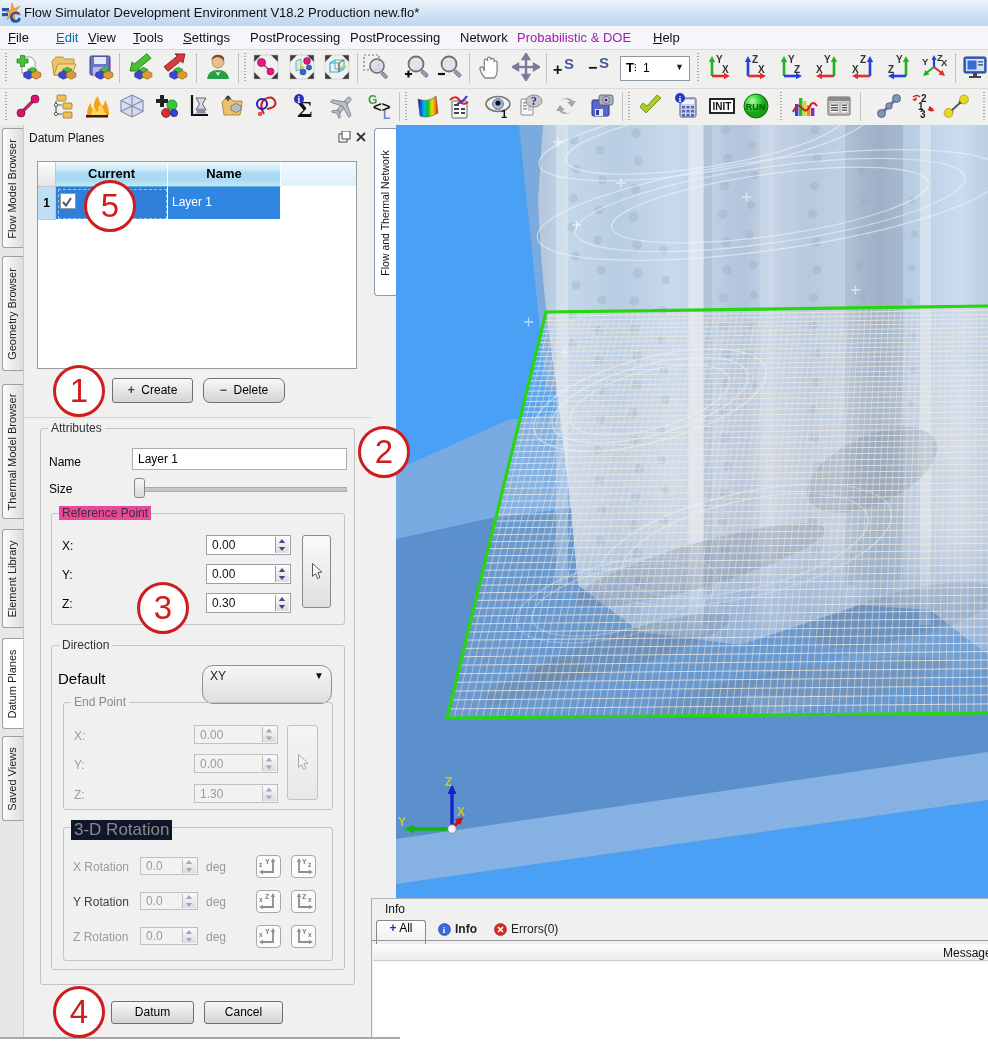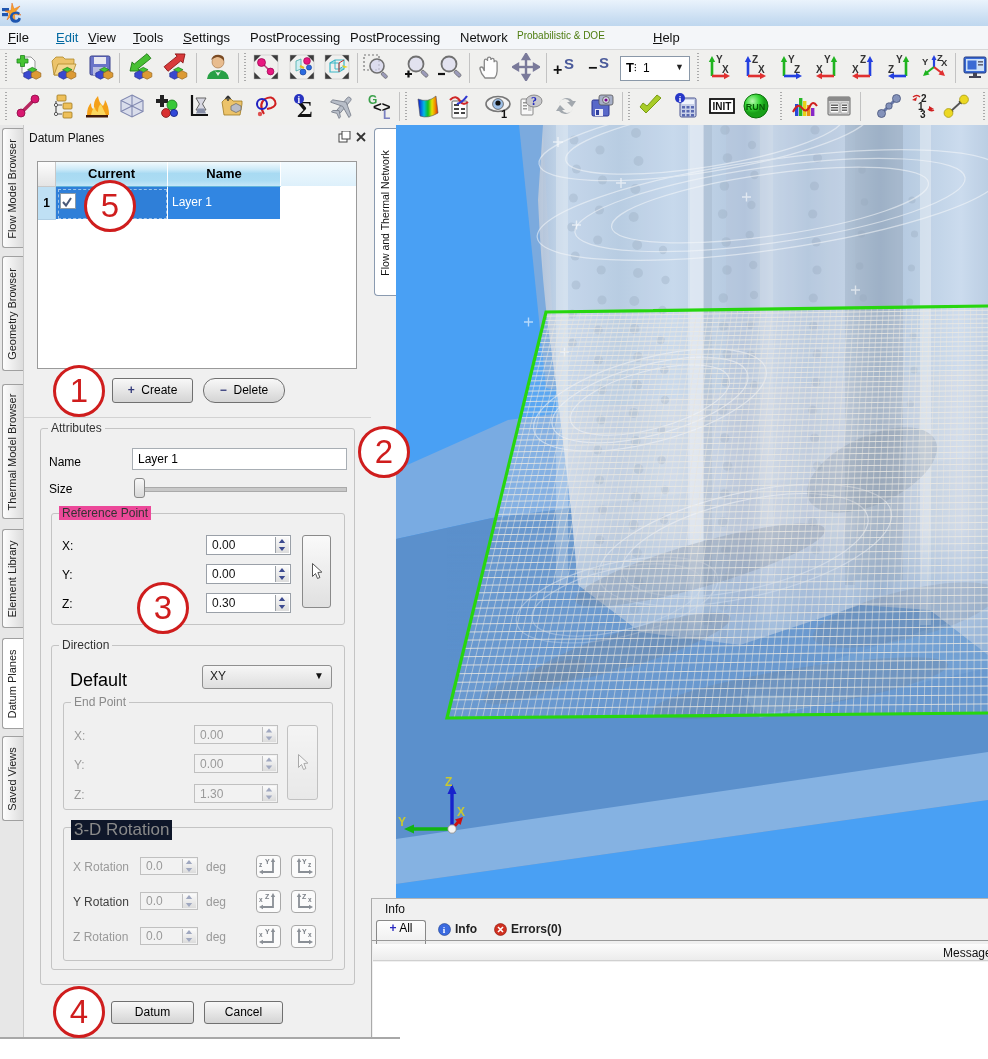--- a/index.html
+++ b/index.html
@@ -5,32 +5,33 @@
 .ic { position:absolute; }
 </style></head><body>
 
 <div style="position:absolute;left:0;top:0;width:988px;height:26px;background:linear-gradient(#eaf3fc,#cadef2 70%,#bed7ef)">
  <svg style="position:absolute;left:2px;top:3px" width="20" height="20" viewBox="0 0 20 20">
   <rect x="0" y="5" width="7" height="3.2" fill="#1e56b0"></rect>
   <rect x="0" y="10" width="6" height="3.2" fill="#1e56b0"></rect>
   <path d="M10,0 L12,6 L18,3 L13.5,8.5 L19,12 L12.5,11.5 L13,19 L9.5,12.5 L5,17 L7.5,10.5 L3,8 L9,7.5 Z" fill="#f6a42a" stroke="#e86818" stroke-width="0.5"></path>
   <path d="M12,9 q4,-1.5 6,1 l-1.5,2 q-1.5,-1.8 -4,-1 a3,3 0 1 0 4,3.4 l2.4,1 a5.5,5.5 0 1 1 -6.9,-6.4 Z" fill="#1e56b0"></path>
  </svg>
+ <span style="position:absolute;left:24px;top:5px;font-size:13px;color:#101010">Flow Simulator Development Environment V18.2 Production new.flo*</span>
 </div>
 
 <div style="position:absolute;left:0;top:26px;width:988px;height:23px;background:#f4f6f9;border-bottom:1px solid #d8d8d8">
     <span style="position:absolute;left:8px;top:4px;font-size:13px;color:#111"><u>F</u>ile</span>
     <span style="position:absolute;left:56px;top:4px;font-size:13px;color:#0369a1"><u>E</u>dit</span>
     <span style="position:absolute;left:88px;top:4px;font-size:13px;color:#111"><u>V</u>iew</span>
     <span style="position:absolute;left:133px;top:4px;font-size:13px;color:#111"><u>T</u>ools</span>
     <span style="position:absolute;left:183px;top:4px;font-size:13px;color:#111"><u>S</u>ettings</span>
     <span style="position:absolute;left:250px;top:4px;font-size:13px;color:#111">PostProcessing</span>
     <span style="position:absolute;left:350px;top:4px;font-size:13px;color:#111">PostProcessing</span>
     <span style="position:absolute;left:460px;top:4px;font-size:13px;color:#111">Network</span>
-    <span style="position:absolute;left:517px;top:4px;font-size:10px;color:#4d7c0f">Probabilistic &amp; DOE</span>
+    <span style="position:absolute;left:517px;top:4px;font-size:13px;color:#a21caf">Probabilistic &amp; DOE</span>
     <span style="position:absolute;left:653px;top:4px;font-size:13px;color:#111"><u>H</u>elp</span>
   </div>
 
 <div style="position:absolute;left:0;top:50px;width:988px;height:38px;background:#f0f0ee;border-bottom:1px solid #dadada"></div>
 <div style="position:absolute;left:0;top:89px;width:988px;height:36px;background:#f0f0ee;border-bottom:1px solid #c6c6c6"></div>
 <div style="position:absolute;left:119px;top:53px;width:1px;height:30px;background:#c3c3c3"></div>
 <div style="position:absolute;left:196px;top:53px;width:1px;height:30px;background:#c3c3c3"></div>
 <div style="position:absolute;left:238px;top:53px;width:1px;height:30px;background:#c3c3c3"></div>
 <div style="position:absolute;left:357px;top:53px;width:1px;height:30px;background:#c3c3c3"></div>
 <div style="position:absolute;left:469px;top:53px;width:1px;height:30px;background:#c3c3c3"></div>
@@ -499,21 +500,21 @@
   <div style="position:absolute;left:18px;top:25px;width:111px;height:32px;background:#2f7fd8"></div>
   <div style="position:absolute;left:20px;top:27px;width:107px;height:28px;border:1px dashed #9cc4ec"></div>
   <div style="position:absolute;left:130px;top:25px;width:112px;height:32px;background:#3186e2"></div>
   <span style="position:absolute;left:134px;top:33px;font-size:12px;color:#fff">Layer 1</span>
   <div style="position:absolute;left:22px;top:31px;width:14px;height:14px;background:#fff;border:1px solid #8a9aa8">
    <svg width="12" height="12" viewBox="0 0 12 12">
           <path d="M2,6 l3,3.5 L10,2" fill="none" stroke="#4a5a78" stroke-width="2"></path>
         </svg></div>
  </div>
  <div style="position:absolute;left:88px;top:253px;width:81px;height:25px;border:1px solid #707070;border-radius:3px;background:linear-gradient(#f8f8f8,#e8e8e8 45%,#d4d4d4);box-sizing:border-box;text-align:center;font-size:12px;line-height:23px"><b style="color:#333a7a">+</b>&nbsp; Create</div>
- <div style="position:absolute;left:179px;top:253px;width:82px;height:25px;border:1px solid #707070;border-radius:12px;background:linear-gradient(#f8f8f8,#e8e8e8 45%,#d4d4d4);box-sizing:border-box;text-align:center;font-size:12px;line-height:23px"><b style="color:#333a7a">−</b>&nbsp; Delete</div>
+ <div style="position:absolute;left:179px;top:253px;width:82px;height:25px;border:1px solid #707070;border-radius:7px;background:linear-gradient(#f8f8f8,#e8e8e8 45%,#d4d4d4);box-sizing:border-box;text-align:center;font-size:12px;line-height:23px"><b style="color:#333a7a">−</b>&nbsp; Delete</div>
  <div style="position:absolute;left:0px;top:292px;width:347px;height:1px;background:#d2d2d2"></div>
 
  <div style="position:absolute;left:16px;top:303px;width:315px;height:557px;border:1px solid #c4c4c4;border-radius:3px;box-sizing:border-box"></div>
 <span style="position:absolute;left:24px;top:296px;background:#f0f0f0;padding:0 3px;font-size:12px;color:#333">Attributes</span>
  <span style="position:absolute;left:25px;top:330px;font-size:12px">Name</span>
  <div style="position:absolute;left:108px;top:323px;width:215px;height:22px;background:#fff;border:1px solid #a8aeb4;box-sizing:border-box">
       <span style="position:absolute;left:5px;top:3px;font-size:12px">Layer 1</span>
     </div>
  <span style="position:absolute;left:25px;top:357px;font-size:12px">Size</span>
  <div style="position:absolute;left:110px;top:362px;width:211px;height:3px;background:#c8c8c8;border:1px solid #aaa"></div>
@@ -546,22 +547,22 @@
           <polygon points="6,2.0 2.8,6.0 9.2,6.0" fill="#3c4a90"></polygon>
           <polygon points="6,14.0 2.8,10.0 9.2,10.0" fill="#3c4a90"></polygon>
         </svg></div>
     </div>
  <div style="position:absolute;left:278px;top:410px;width:29px;height:73px;border:1px solid #8a8a8a;border-radius:3px;background:linear-gradient(#fafafa,#e0e0e0);box-sizing:border-box;opacity:1">
 <svg width="27" height="71" viewBox="0 0 27 71">
         <path d="M9.5,27.5 l0,13 3,-3 2,5 2.4,-1 -2,-5 4,-0.4 Z" fill="#fff" stroke="#555" stroke-width="1"></path>
       </svg></div>
  <div style="position:absolute;left:27px;top:520px;width:294px;height:325px;border:1px solid #c4c4c4;border-radius:3px;box-sizing:border-box"></div>
 <span style="position:absolute;left:35px;top:513px;background:#f0f0f0;padding:0 3px;font-size:12px;color:#333">Direction</span>
- <span style="position:absolute;left:46px;top:545px;font-size:18px">Default</span>
- <div style="position:absolute;left:178px;top:540px;width:130px;height:24px;border:1px solid #909090;border-radius:3px;background:linear-gradient(#f6f6f6,#dedede);box-sizing:border-box">
+ <span style="position:absolute;left:34px;top:545px;font-size:15px">Default</span>
+ <div style="position:absolute;left:178px;top:540px;width:130px;height:39px;border:1px solid #909090;border-radius:11px;background:linear-gradient(#f6f6f6,#dedede);box-sizing:border-box">
   <span style="position:absolute;left:7px;top:3px;font-size:12px;color:#222">XY</span>
   <span style="position:absolute;right:7px;top:4px;font-size:10px;color:#111">▼</span>
  </div>
  <div style="position:absolute;left:39px;top:577px;width:270px;height:108px;border:1px solid #c4c4c4;border-radius:3px;box-sizing:border-box"></div>
 <span style="position:absolute;left:47px;top:570px;background:#f0f0f0;padding:0 3px;font-size:12px;color:#8a8a8a">End Point</span>
  <span style="position:absolute;left:50px;top:604px;font-size:12px;color:#9a9a9a">X:</span>
  <div style="position:absolute;left:170px;top:600px;width:84px;height:19px;background:#f2f2f2;border:1px solid #c0c0c0;box-sizing:border-box">
 <span style="position:absolute;left:5px;top:2px;font-size:12px;color:#9a9a9a">0.00</span>
 <div style="position:absolute;right:1px;top:1px;bottom:1px;width:13px;border-left:1px solid #c0c0c0;background:linear-gradient(#fbfbfb,#dcdcdc)">
 <svg width="12" height="15" viewBox="0 0 12 15">
@@ -1059,21 +1060,21 @@
  <div style="position:absolute;left:4px;top:21px;width:50px;height:33px;border:1px solid #888;border-bottom:none;border-radius:3px 3px 0 0;background:linear-gradient(#fdfdfd,#e8e8e8);box-sizing:border-box;font-size:12px;text-align:center"><b style="color:#2a2ac0">+</b> All</div>
  <svg style="position:absolute;left:66px;top:24px" width="13" height="13" viewBox="0 0 13 13">
       <circle cx="6.5" cy="6.5" r="6" fill="#3a6ae0" stroke="#20408a" stroke-width="0.6"></circle>
       <text x="4.7" y="10" font-size="9" font-weight="bold" fill="#fff" font-family="Liberation Serif">i</text>
     </svg>
  <span style="position:absolute;left:83px;top:23px;font-size:12px;font-weight:bold;color:#222">Info</span>
  <svg style="position:absolute;left:122px;top:24px" width="13" height="13" viewBox="0 0 13 13">
       <circle cx="6.5" cy="6.5" r="6" fill="#d03020" stroke="#8a1408" stroke-width="0.6"></circle>
       <path d="M4,4 l5,5 M9,4 l-5,5" stroke="#fff" stroke-width="1.6"></path>
     </svg>
- <span style="position:absolute;left:139px;top:23px;font-size:12px;font-weight:bold;color:#222">Errors(0)</span>
+ <span style="position:absolute;left:139px;top:23px;font-size:12px;font-weight:normal;color:#222">Errors(0)</span>
  <div style="position:absolute;left:0;top:41px;width:617px;height:1px;background:#999"></div>
  <div style="position:absolute;left:1px;top:45px;width:616px;height:17px;background:linear-gradient(#fcfcfc,#ececec);border-bottom:1px solid #d0d0d0;box-sizing:border-box">
   <span style="position:absolute;left:570px;top:2px;font-size:12px;color:#111">Message</span>
     </div>
  <div style="position:absolute;left:1px;top:63px;width:616px;height:77px;background:#fff"></div>
 </div>
 
 <div style="position:absolute;left:0;top:1039px;width:988px;height:20px;background:#fff"></div>
 <div style="position:absolute;left:0;top:1037px;width:400px;height:2px;background:#a8a8a8"></div>
 <div style="position:absolute;left:84px;top:180px;width:52px;height:52px;border-radius:50%;background:#fff;border:3.5px solid #cf1d1d;box-sizing:border-box;z-index:50;text-align:center;line-height:46px;font-size:33px;color:#cf1d1d">5</div>

